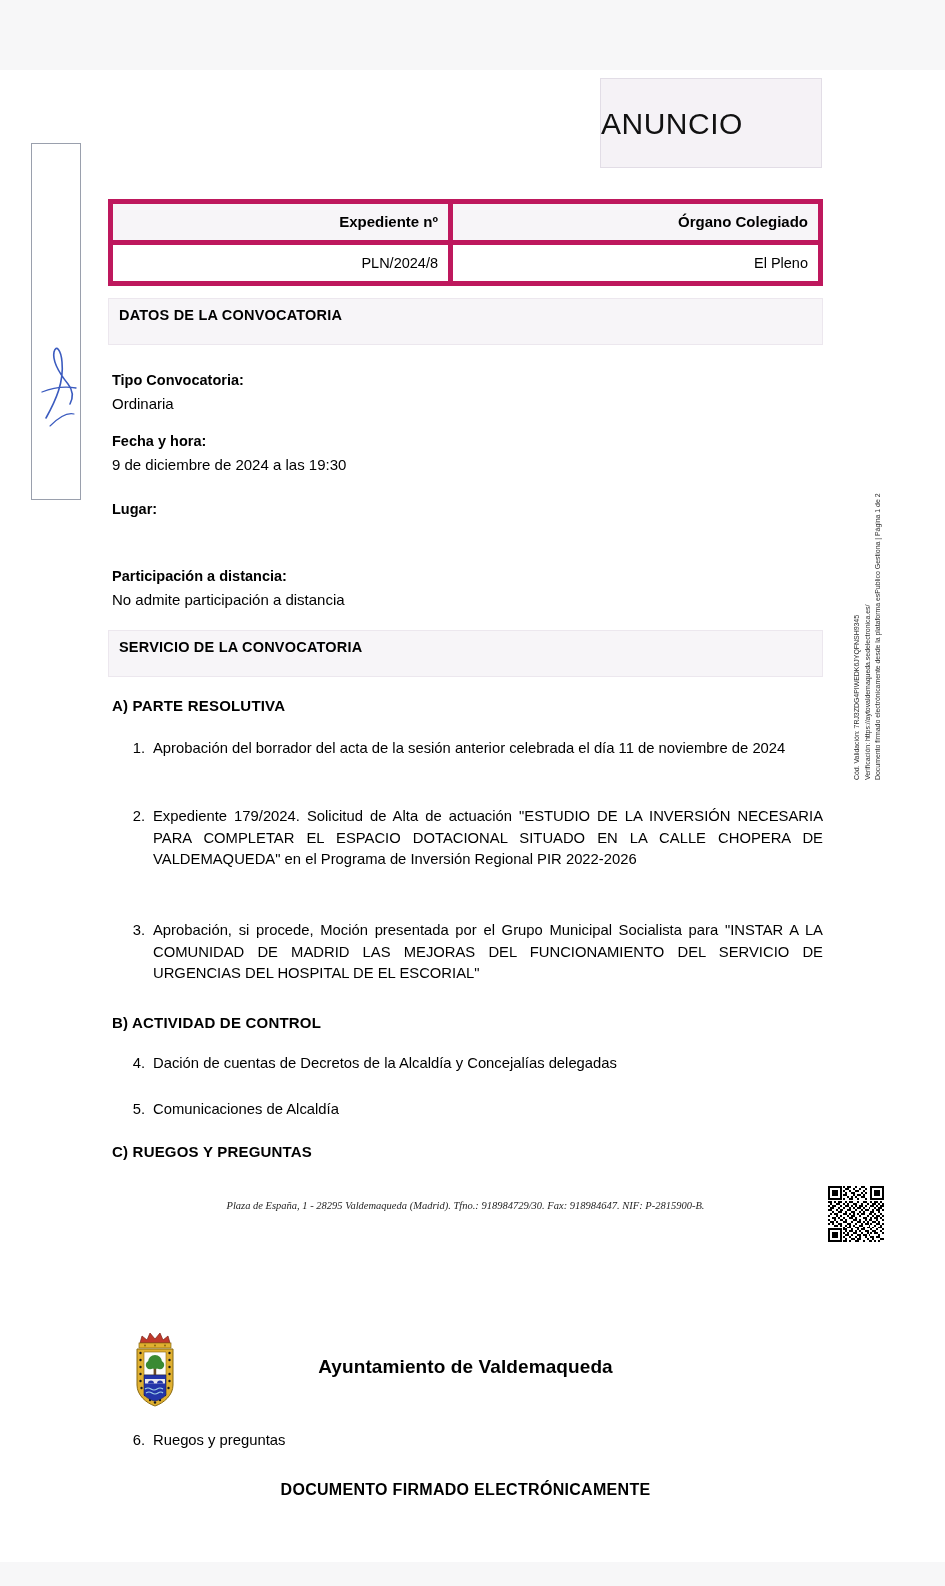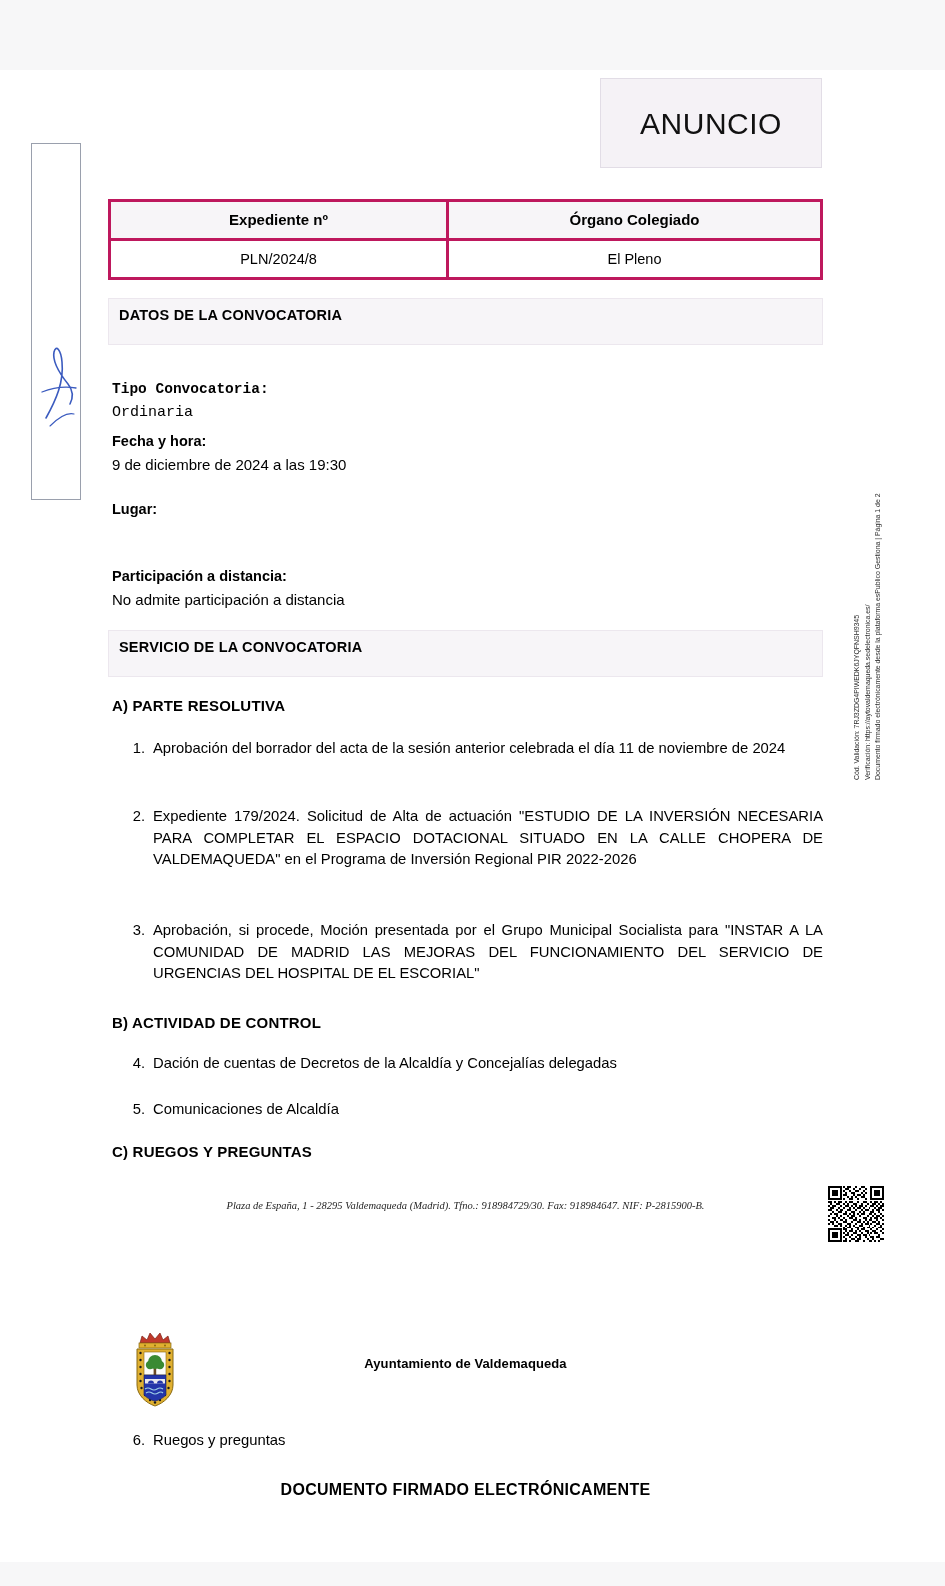--- a/index.html
+++ b/index.html
@@ -91,38 +91,38 @@
     left: 600px; top: 78px;
     width: 222px; height: 90px;
     background: #f5f2f6;
     border: 1px solid #e2dde6;
     box-sizing: border-box;
   }
   .anuncio-box span {
     position: absolute;
     left: 0; right: 0;
     top: 28px;
-    text-align: center;
+    text-align: left;
     font-size: 30px;
     letter-spacing: 0.5px;
     color: #111111;
   }
 
   
   .exp-table {
     position: absolute;
     left: 108px; top: 199px;
     width: 715px;
     border-collapse: collapse;
     table-layout: fixed;
   }
   .exp-table th, .exp-table td {
-    border: 3px solid #be185d;
+    border: 5px solid #be185d;
     padding: 9px 10px;
-    text-align: center;
+    text-align: right;
     font-size: 14.5px;
     line-height: 18px;
   }
   .exp-table th {
     background: #f7f5f8;
     font-weight: bold;
     font-size: 15px;
   }
   .exp-table td { background: #ffffff; font-weight: normal; }
   .exp-table .c1 { width: 315px; }
@@ -154,21 +154,21 @@
     font-size: 14.5px;
     font-weight: bold;
     line-height: 20px;
     margin: 0;
   }
   .field .v {
     font-size: 15px;
     line-height: 21px;
     margin: 3px 0 0 0;
   }
-  #f-tipo   { top: 379px; font-family: Liberation Mono, monospace; }
+  #f-tipo   { top: 370px; }
   #f-fecha  { top: 431px; }
   #f-lugar  { top: 499px; }
   #f-part   { top: 566px; }
 
   
   .head-ab {
     position: absolute;
     left: 112px;
     font-size: 15px;
     font-weight: bold;
@@ -225,21 +225,21 @@
     top: 1327px;
     width: 54px;
     height: 82px;
   }
   .ayto {
     position: absolute;
     left: 108px;
     top: 1356px;
     width: 715px;
     text-align: center;
-    font-size: 13px;
+    font-size: 19px;
     font-weight: bold;
     letter-spacing: 0.1px;
   }
   .firmado {
     position: absolute;
     left: 108px;
     top: 1481px;
     width: 715px;
     text-align: center;
     font-size: 16px;

